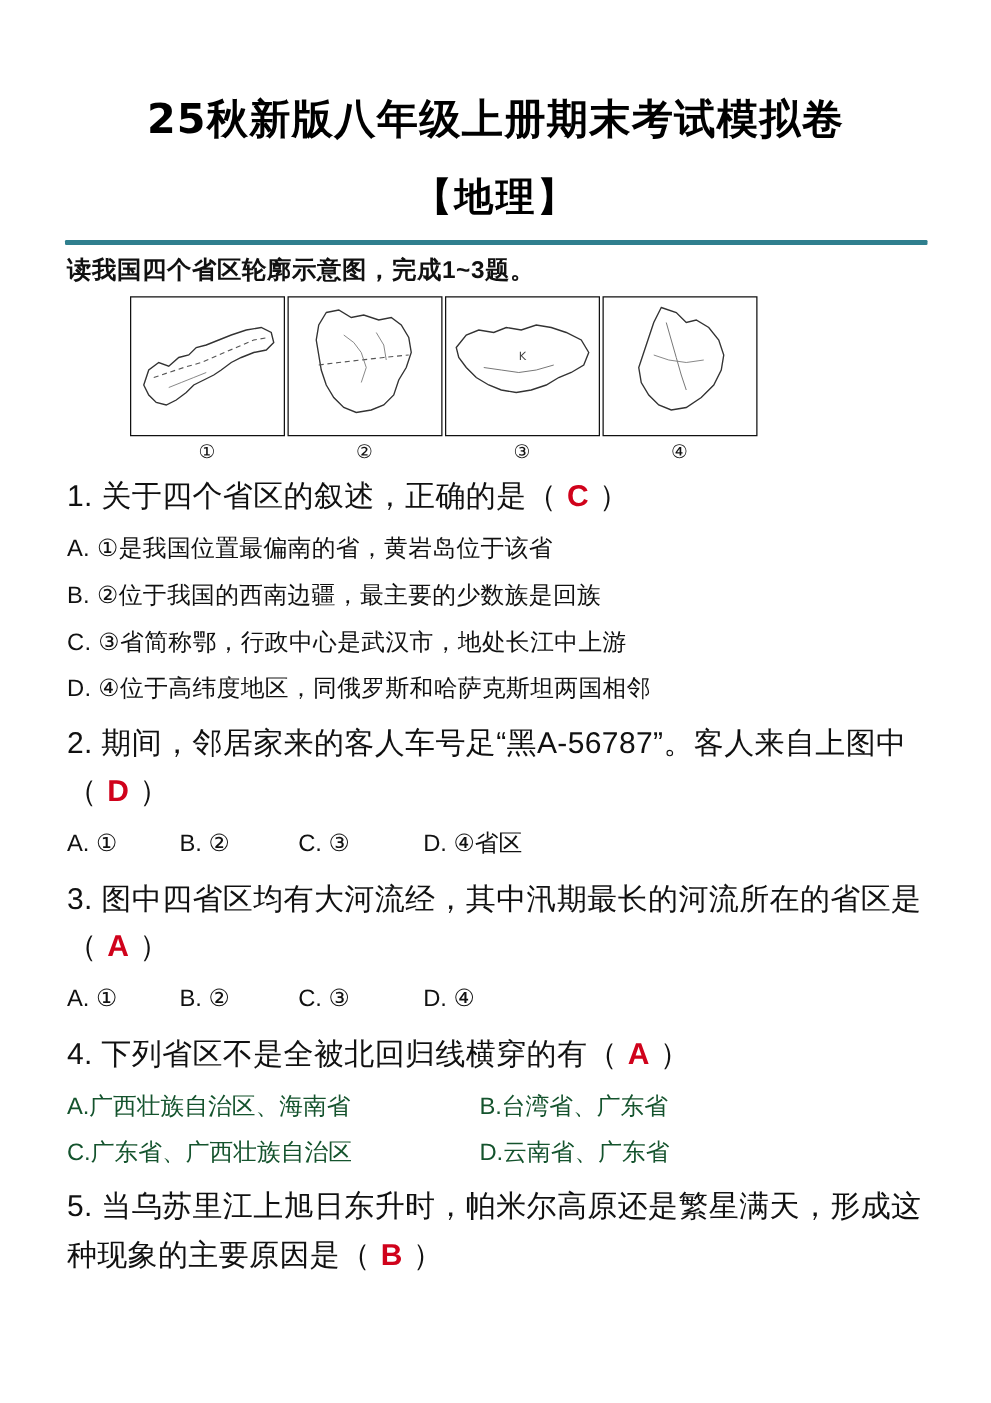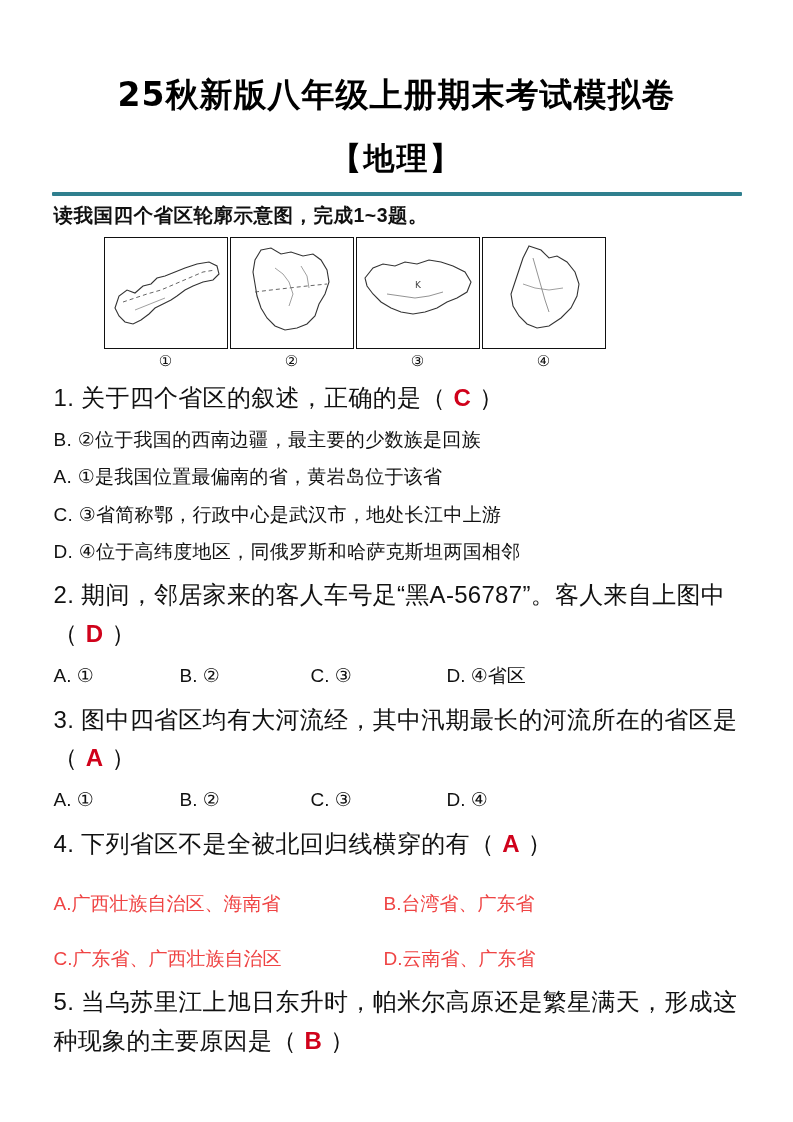--- a/index.html
+++ b/index.html
@@ -98,31 +98,30 @@
     margin: 7px 0 0 2px;
     color: #111;
     letter-spacing: 0.3px;
   }
   .opt-row {
     font-size: 19px;
     line-height: 1.6;
     margin: 7px 0 0 2px;
     color: #111;
     display: flex;
-    gap: 36px;
   }
   .opt-row .cell-a { width: 90px; }
   .opt-row .cell-b { width: 95px; }
   .opt-row .cell-c { width: 100px; }
   .opt-row .cell-d { width: 140px; }
   .opt-two {
     font-size: 19px;
     line-height: 1.6;
-    margin: 25px 0 0 2px;
-    color: #ef4444;
+    margin: 7px 0 0 2px;
+    color: #14532d;
     display: flex;
   }
   .opt-two .left { width: 330px; }
   .ans {
     color: #d0021b;
     font-weight: bold;
     padding: 0 8px;
   }
   svg { display: block; }
 </style>
@@ -187,22 +186,22 @@
           </svg>
         </div>
         <div class="cap">④</div>
       </div>
 
     </div>
 
     <div class="q">
       <span>1. 关于四个省区的叙述，正确的是（</span><span class="ans">C</span><span>）</span>
     </div>
+    <div class="opt">A. ①是我国位置最偏南的省，黄岩岛位于该省</div>
     <div class="opt">B. ②位于我国的西南边疆，最主要的少数族是回族</div>
-    <div class="opt">A. ①是我国位置最偏南的省，黄岩岛位于该省</div>
     <div class="opt">C. ③省简称鄂，行政中心是武汉市，地处长江中上游</div>
     <div class="opt">D. ④位于高纬度地区，同俄罗斯和哈萨克斯坦两国相邻</div>
 
     <div class="q">
       <span>2. 期间，邻居家来的客人车号足“黑A-56787”。客人来自上图中（</span><span class="ans">D</span><span>）</span>
     </div>
     <div class="opt-row">
       <span class="cell-a">A. ①</span>
       <span class="cell-b">B. ②</span>
       <span class="cell-c">C. ③</span>

